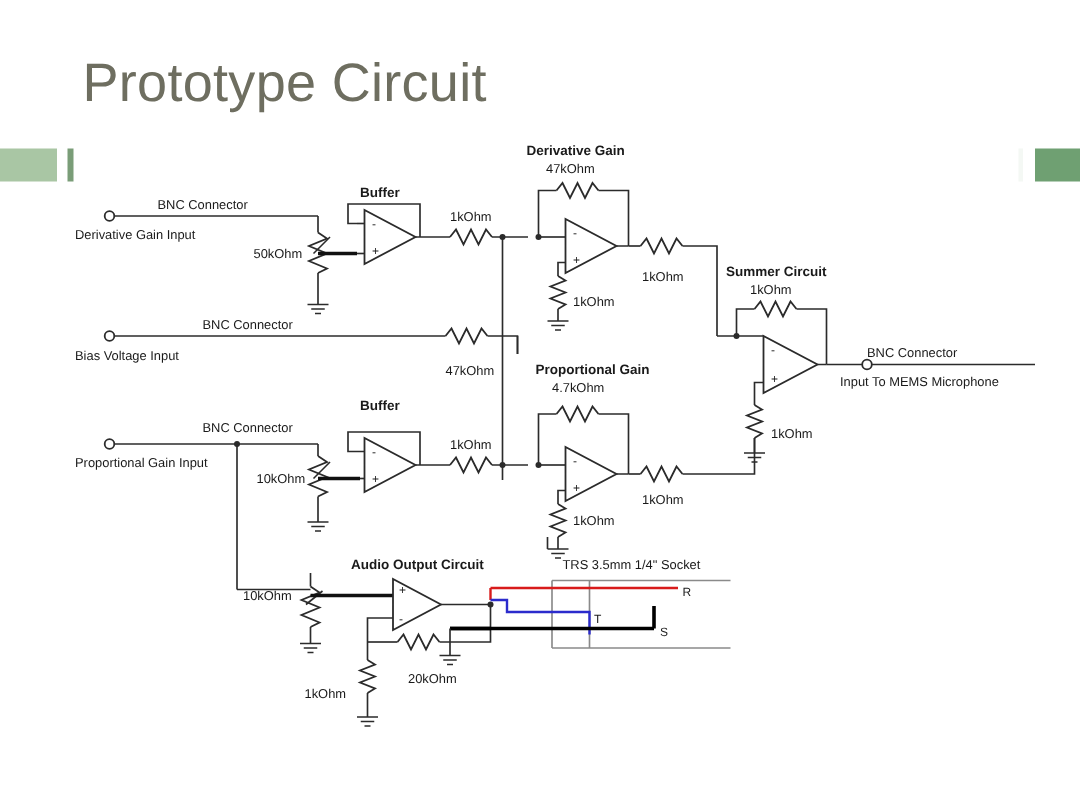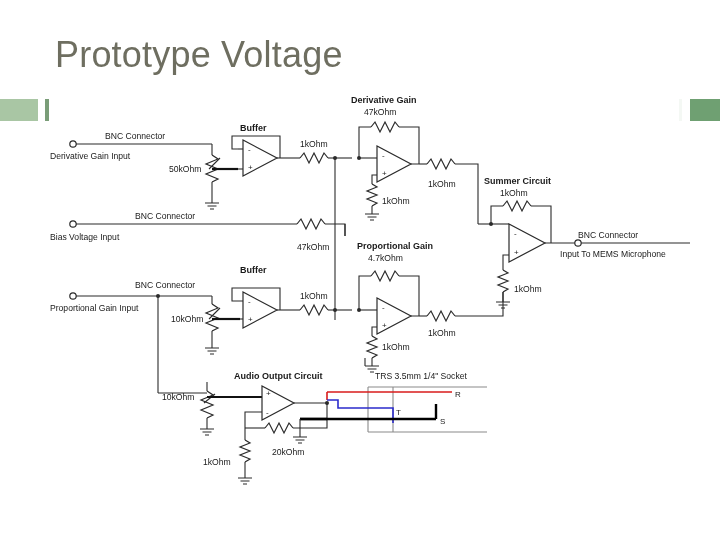--- a/index.html
+++ b/index.html
@@ -38,21 +38,21 @@
   .res{stroke:#2b2b2b;stroke-width:1.2;fill:none;}
   .opamp{stroke:#2b2b2b;stroke-width:1.2;fill:#fff;}
   .node{fill:#2b2b2b;}
   .term{fill:#fff;stroke:#2b2b2b;stroke-width:1.2;}
 </style>
 </head>
 <body>
 
 <div id="slide">
 
-  <div class="slide-title">Prototype Voltage</div>
+  <div class="slide-title">Prototype Circuit</div>
 
   <div class="deco-left-block"></div>
   <div class="deco-left-tick"></div>
   <div class="deco-right-tick"></div>
   <div class="deco-right-block"></div>
 
   <svg id="circuit" viewBox="0 0 720 540">
 
     <circle class="term" cx="73" cy="144" r="3.2"></circle>
     <path class="wire" d="M76,144 H212"></path>

